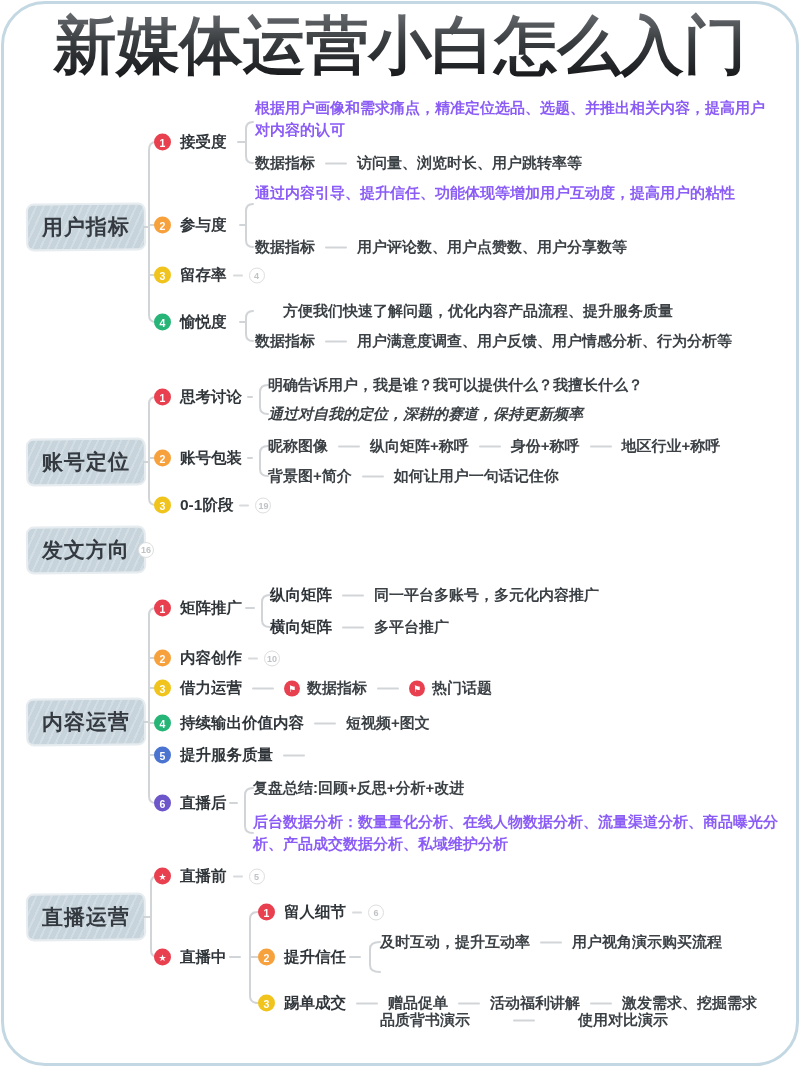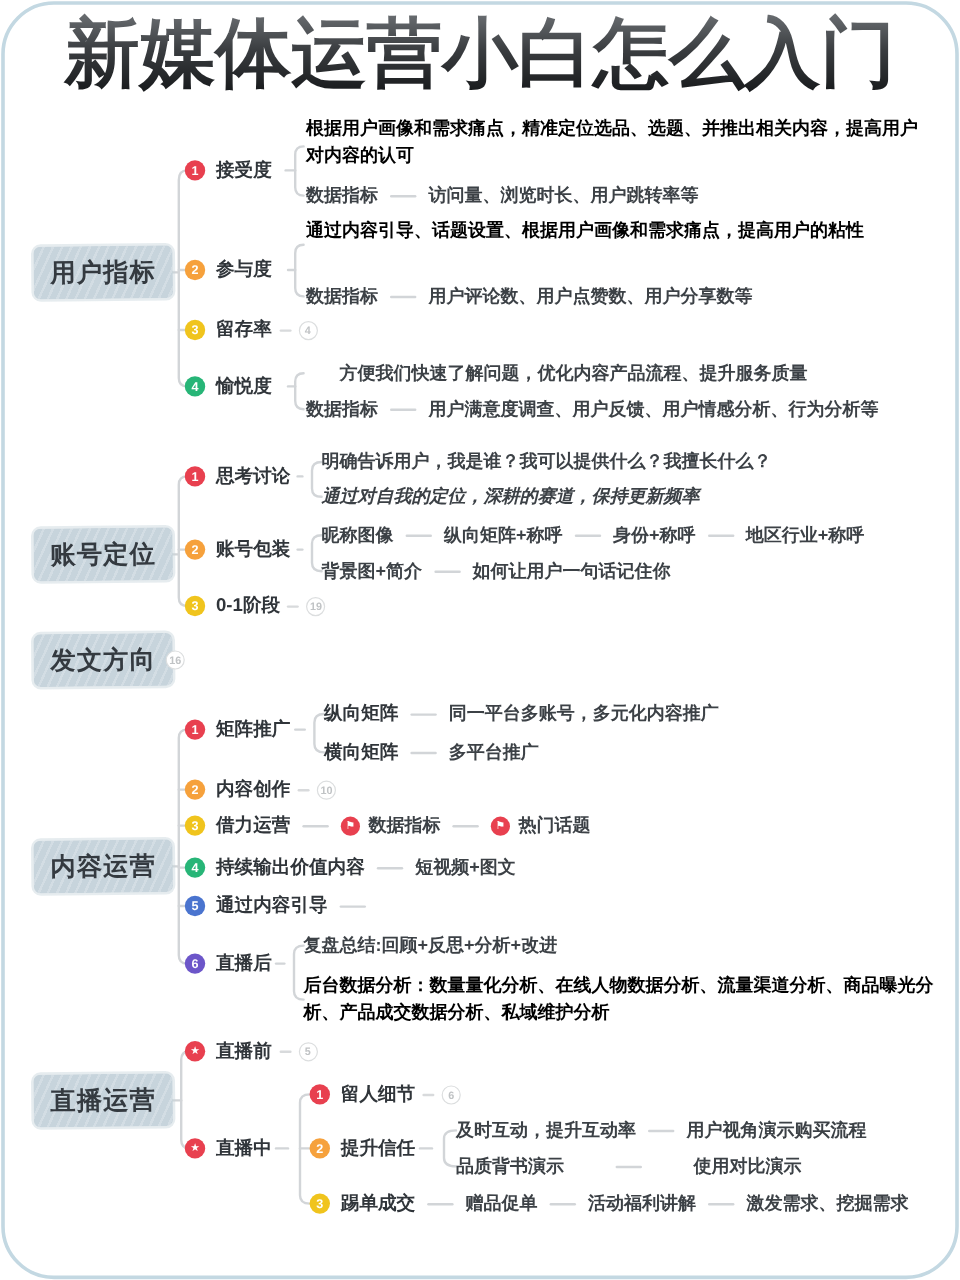--- a/index.html
+++ b/index.html
@@ -27,21 +27,21 @@
     background-image:repeating-linear-gradient(115deg,rgba(255,255,255,.22) 0 2px,rgba(0,0,0,0) 2px 7px);
     color:#343a40;font-size:21px;font-weight:700;letter-spacing:1px;
     padding:8px 14px;border-radius:6px;z-index:1;white-space:nowrap;
     box-shadow:0 0 0 2px rgba(199,212,220,.45);
   }
   .row{
     position:absolute;display:flex;align-items:center;white-space:nowrap;
     transform:translateY(-50%);z-index:1;font-size:15px;font-weight:600;color:#3c4146;
   }
   .para{
-    position:absolute;z-index:1;font-size:15px;font-weight:600;color:#000000;
+    position:absolute;z-index:1;font-size:15px;font-weight:600;color:#8b5cf6;
     line-height:22px;
   }
   .node-name{font-weight:700;color:#30353a;font-size:15.5px;}
   .num-badge{
     width:17px;height:17px;border-radius:50%;flex:none;
     display:flex;align-items:center;justify-content:center;
     color:#fff;font-size:10.5px;font-weight:700;margin-right:9px;
   }
   .c1{background:#e8404f;} .c2{background:#f6a13c;} .c3{background:#f0c41d;}
   .c4{background:#27b577;} .c5{background:#4a74cf;} .c6{background:#6c56c9;}
@@ -130,21 +130,21 @@
 <div class="row" style="left:154px;top:142px;">
   <span class="num-badge c1">1</span>
   <span class="node-name">接受度</span>
 </div>
 <div class="row" style="left:255px;top:163px;">
   <span>数据指标</span>
   <span class="dash"></span>
   <span>访问量、浏览时长、用户跳转率等</span>
 </div>
 
-<div class="para" style="left:255px;top:182px;width:520px;">通过内容引导、话题设置、根据用户画像和需求痛点，提高用户的粘性</div>
+<div class="para" style="left:255px;top:182px;width:520px;">通过内容引导、提升信任、功能体现等增加用户互动度，提高用户的粘性</div>
 <div class="row" style="left:154px;top:225px;">
   <span class="num-badge c2">2</span>
   <span class="node-name">参与度</span>
 </div>
 <div class="row" style="left:255px;top:247px;">
   <span>数据指标</span>
   <span class="dash"></span>
   <span>用户评论数、用户点赞数、用户分享数等</span>
 </div>
 
@@ -249,21 +249,21 @@
 
 <div class="row" style="left:154px;top:723px;">
   <span class="num-badge c4">4</span>
   <span class="node-name">持续输出价值内容</span>
   <span class="dash"></span>
   <span>短视频+图文</span>
 </div>
 
 <div class="row" style="left:154px;top:755px;">
   <span class="num-badge c5">5</span>
-  <span class="node-name">通过内容引导</span>
+  <span class="node-name">提升服务质量</span>
   <span class="dash"></span>
 </div>
 
 <div class="row" style="left:253px;top:788px;">
   <span>复盘总结:回顾+反思+分析+改进</span>
 </div>
 <div class="row" style="left:154px;top:803px;">
   <span class="num-badge c6">6</span>
   <span class="node-name">直播后</span>
 </div>
@@ -292,21 +292,21 @@
 
 <div class="row" style="left:380px;top:942px;">
   <span>及时互动，提升互动率</span>
   <span class="dash"></span>
   <span>用户视角演示购买流程</span>
 </div>
 <div class="row" style="left:258px;top:957px;">
   <span class="num-badge c2">2</span>
   <span class="node-name">提升信任</span>
 </div>
-<div class="row" style="left:380px;top:972px;gap:33px;">
+<div class="row" style="left:380px;top:1020px;gap:33px;">
   <span>品质背书演示</span>
   <span class="dash"></span>
   <span>使用对比演示</span>
 </div>
 
 <div class="row" style="left:258px;top:1003px;">
   <span class="num-badge c3">3</span>
   <span class="node-name">踢单成交</span>
   <span class="dash"></span>
   <span>赠品促单</span>

